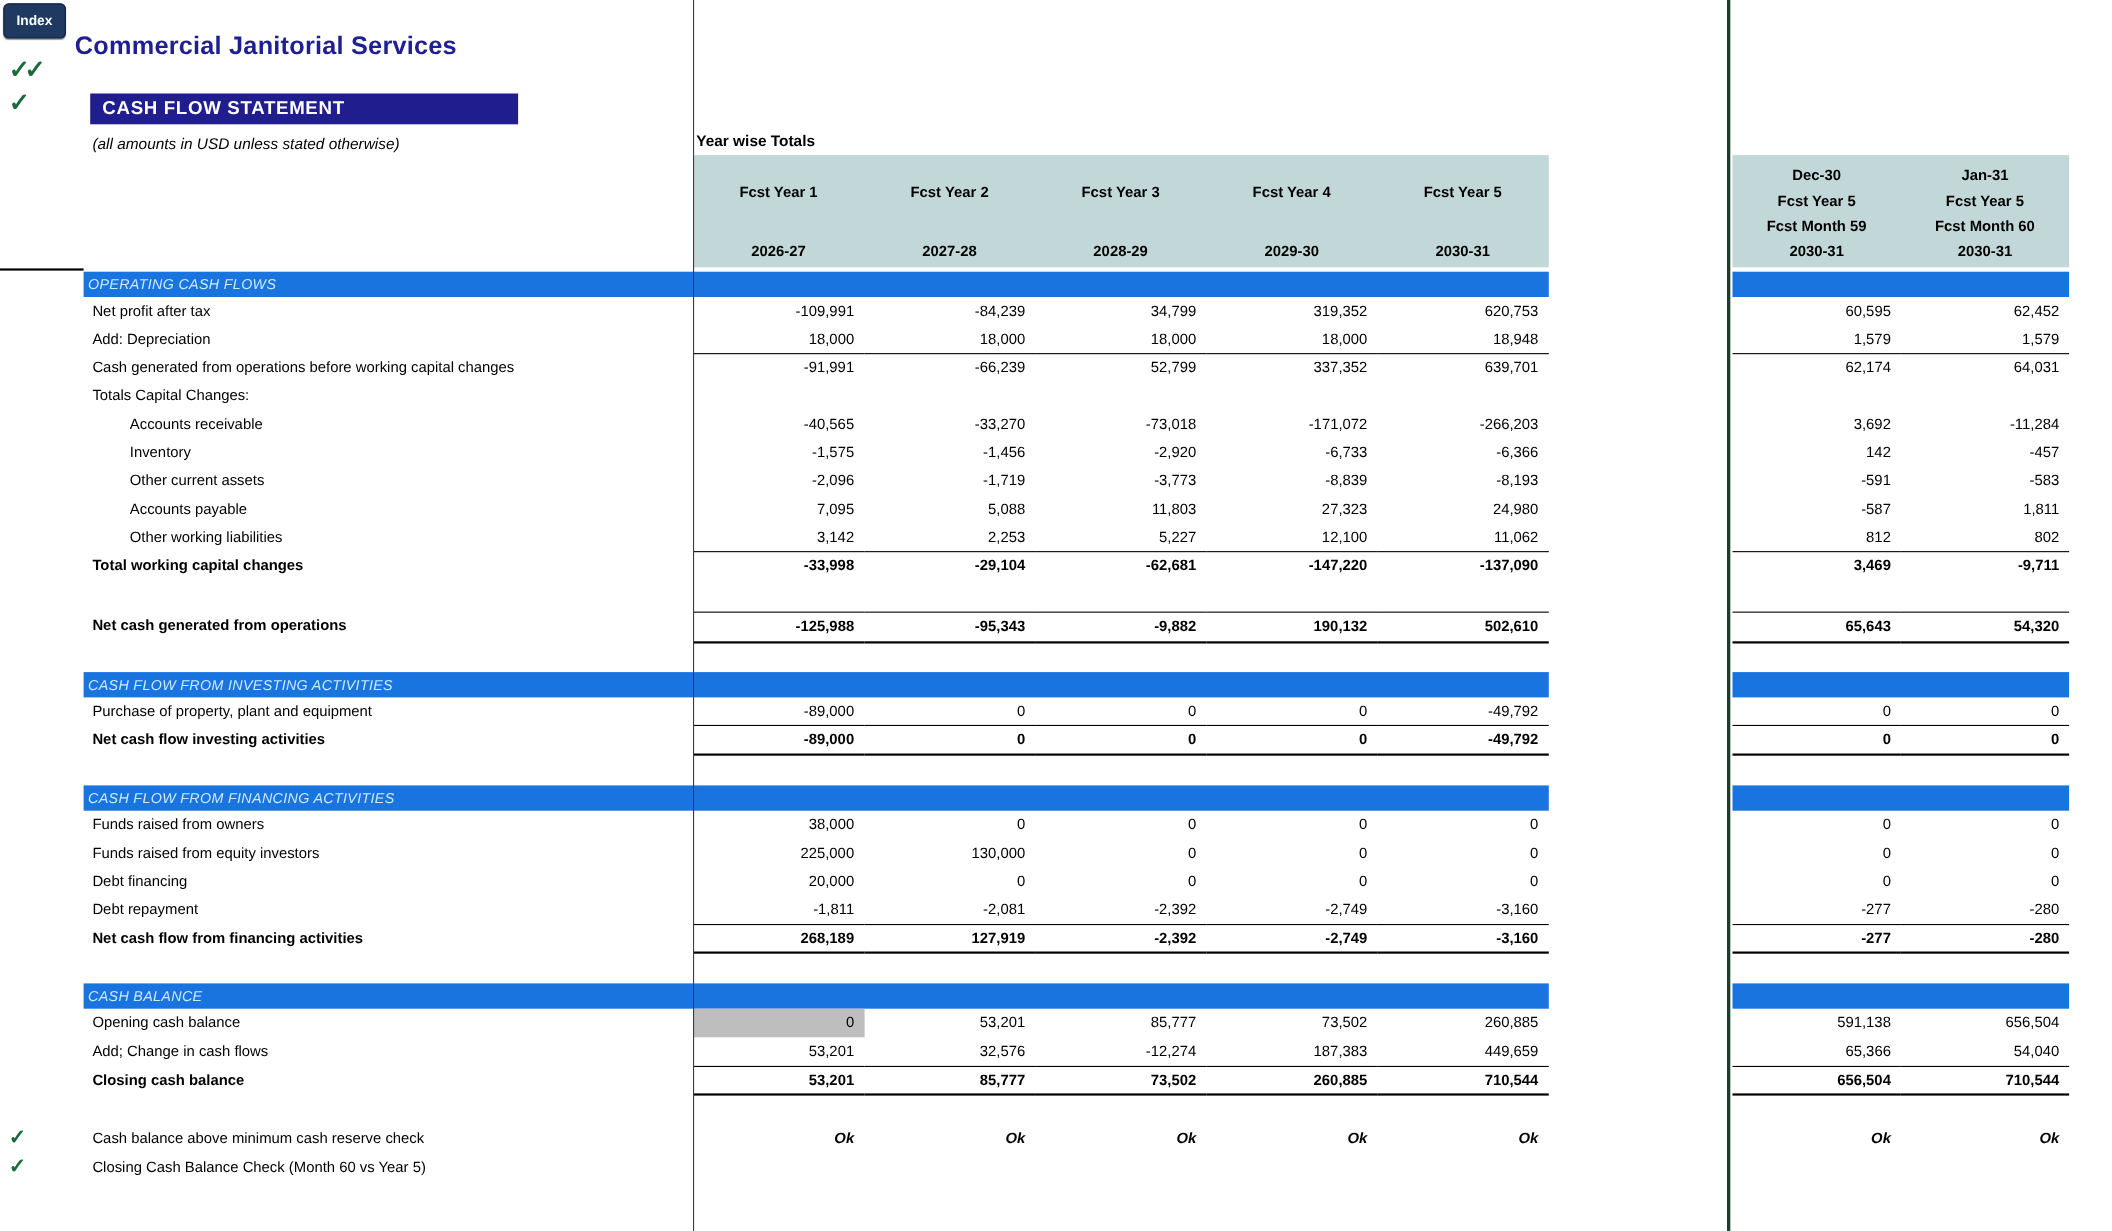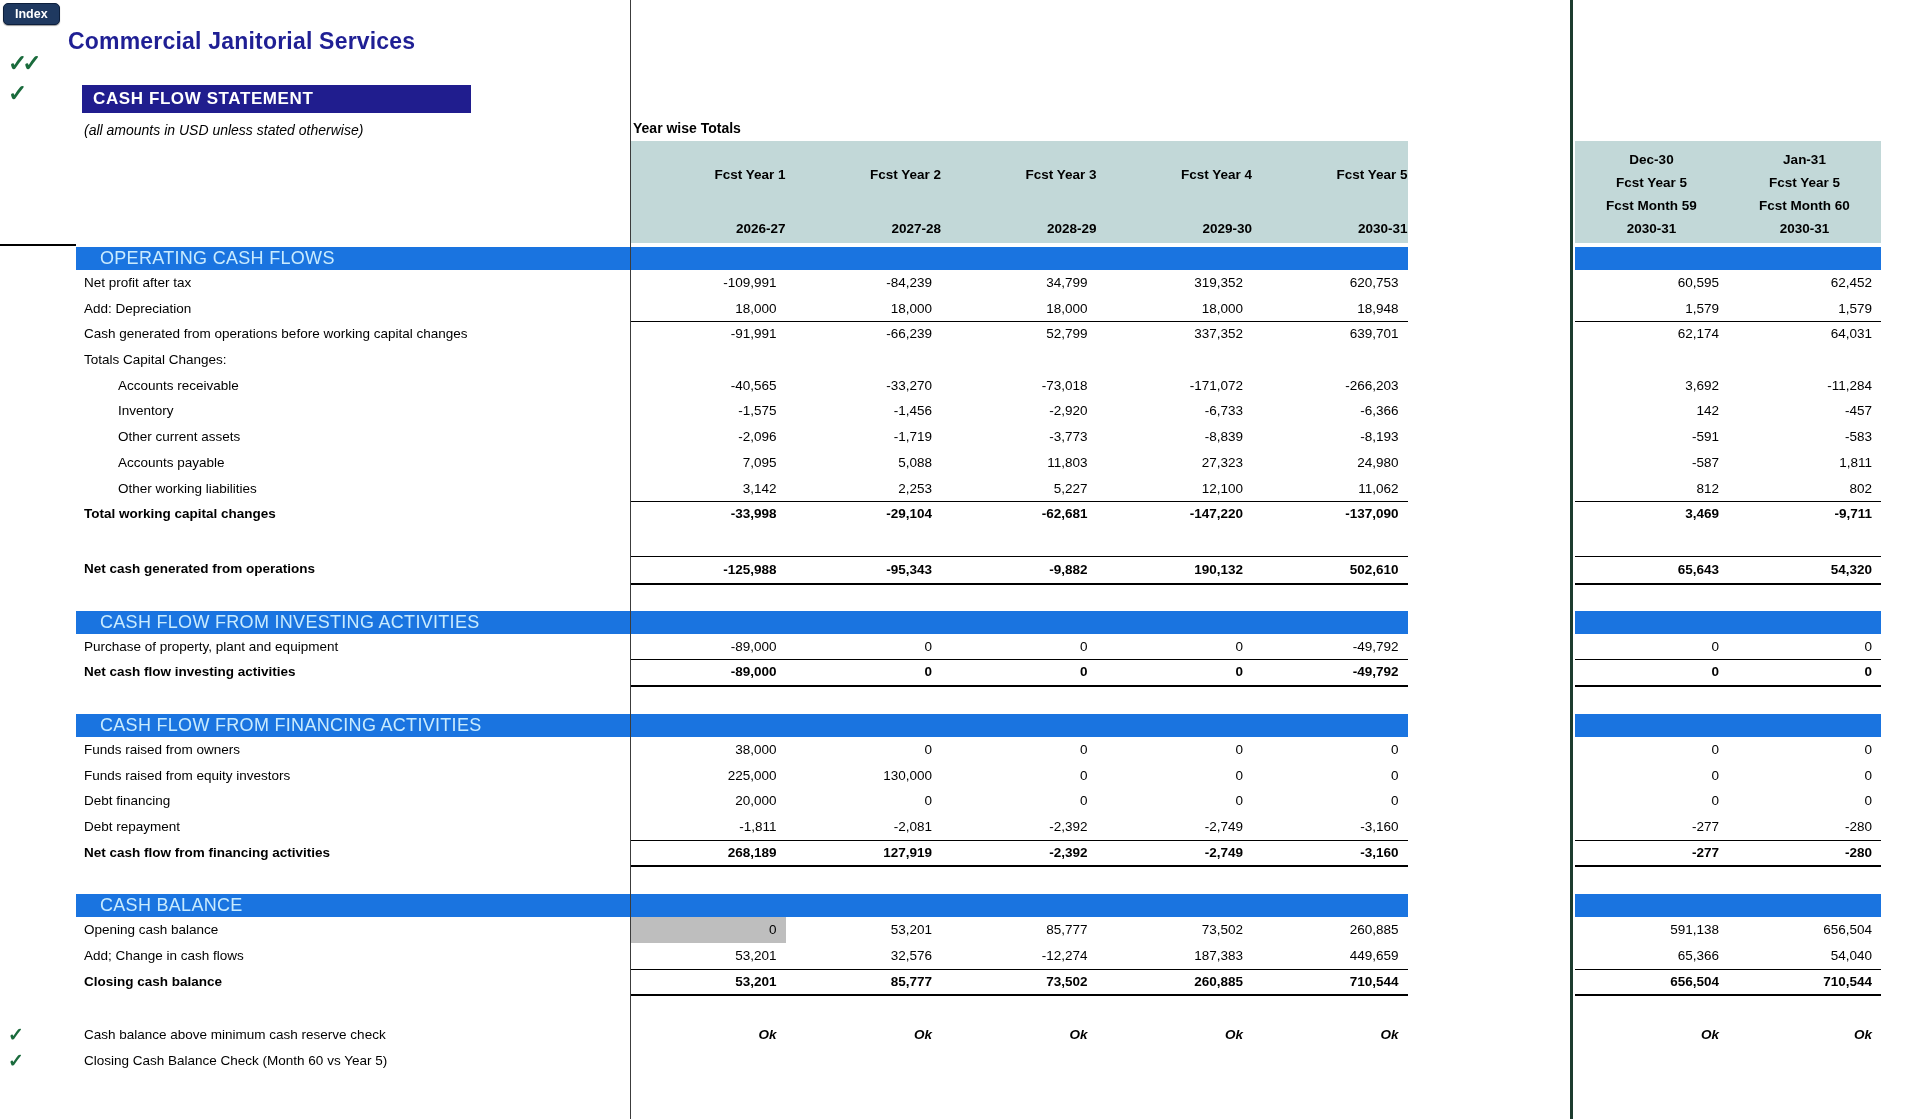--- a/index.html
+++ b/index.html
@@ -5,21 +5,21 @@
   html,body{margin:0;padding:0;}
   body{
     width:1920px;height:1119px;position:relative;background:#fff;
     font-family:"Liberation Sans",sans-serif;color:#000;overflow:hidden;
     -webkit-font-smoothing:antialiased;
   }
   .stage{position:absolute;inset:0;}
 
   
   .index-btn{
-    position:absolute;left:3px;top:3px;height:22px;padding:0 11px;
+    position:absolute;left:3px;top:3px;height:32px;padding:0 11px;
     background:var(--navy-btn);color:#fff;font-weight:bold;font-size:12.5px;
     border:1px solid #0d1f3c;border-radius:5px;line-height:20px;cursor:pointer;
     box-shadow:0 1px 1px rgba(0,0,0,.4);font-family:"Liberation Sans",sans-serif;
   }
   .company{position:absolute;left:68px;top:28px;font-size:23px;font-weight:bold;color:var(--navy-text);letter-spacing:.2px;}
   .cf-title{
     position:absolute;left:82px;top:85px;width:378px;height:28px;line-height:28px;
     background:var(--navy-box);color:#fff;font-weight:bold;font-size:17px;
     padding-left:11px;letter-spacing:.6px;
   }
@@ -31,34 +31,34 @@
 
   
   .teal-years{
     position:absolute;left:630px;top:141px;width:777.5px;height:102px;
     background:var(--teal);display:grid;grid-template-columns:repeat(5,1fr);
   }
   .teal-months{
     position:absolute;left:1575px;top:141px;width:306px;height:102px;
     background:var(--teal);display:grid;grid-template-columns:1fr 1fr;
   }
-  .ycol{display:flex;flex-direction:column;justify-content:space-between;align-items:flex-end;
+  .ycol{display:flex;flex-direction:column;justify-content:space-between;align-items:center;
         padding:26px 0 7px 0;font-weight:bold;font-size:13.5px;gap:36px;}
   .mcol{display:flex;flex-direction:column;align-items:center;justify-content:flex-start;
         padding-top:7px;font-weight:bold;font-size:13.5px;line-height:23px;}
 
   
   .sheet{position:absolute;left:0;top:247px;width:1920px;}
   .row{display:grid;grid-template-columns:76px 554px repeat(5,155.5px) 167.5px 153px 153px 1fr;}
   .row.data{height:25.7px;line-height:25.7px;font-size:13.5px;}
   .row.bandrow{height:23px;line-height:23px;}
   .row.spacer{height:29px;}
   .row.spacer-sm{height:28px;}
   .band-main{grid-column:2/8;background:var(--band-blue);color:var(--band-text);
-             font-size:18px;padding-left:24px;letter-spacing:.3px;}
+             font-size:13px;padding-left:4px;letter-spacing:.3px;font-style:italic;}
   .band-month{grid-column:9/11;background:var(--band-blue);}
   .lab{grid-column:2;padding-left:8px;white-space:nowrap;overflow:hidden;}
   .ind{padding-left:42px;}
   .bold{font-weight:bold;}
   .num{text-align:right;padding-right:9px;white-space:nowrap;}
   .bb > .val{border-bottom:1px solid #000;}
   .boxed > .val{border-bottom:2.5px solid #000;}
   .boxed.bt > .val{border-top:1px solid #000;}
   .hl{background:var(--hl-gray);}
   .okcell{font-style:italic;font-weight:bold;}

